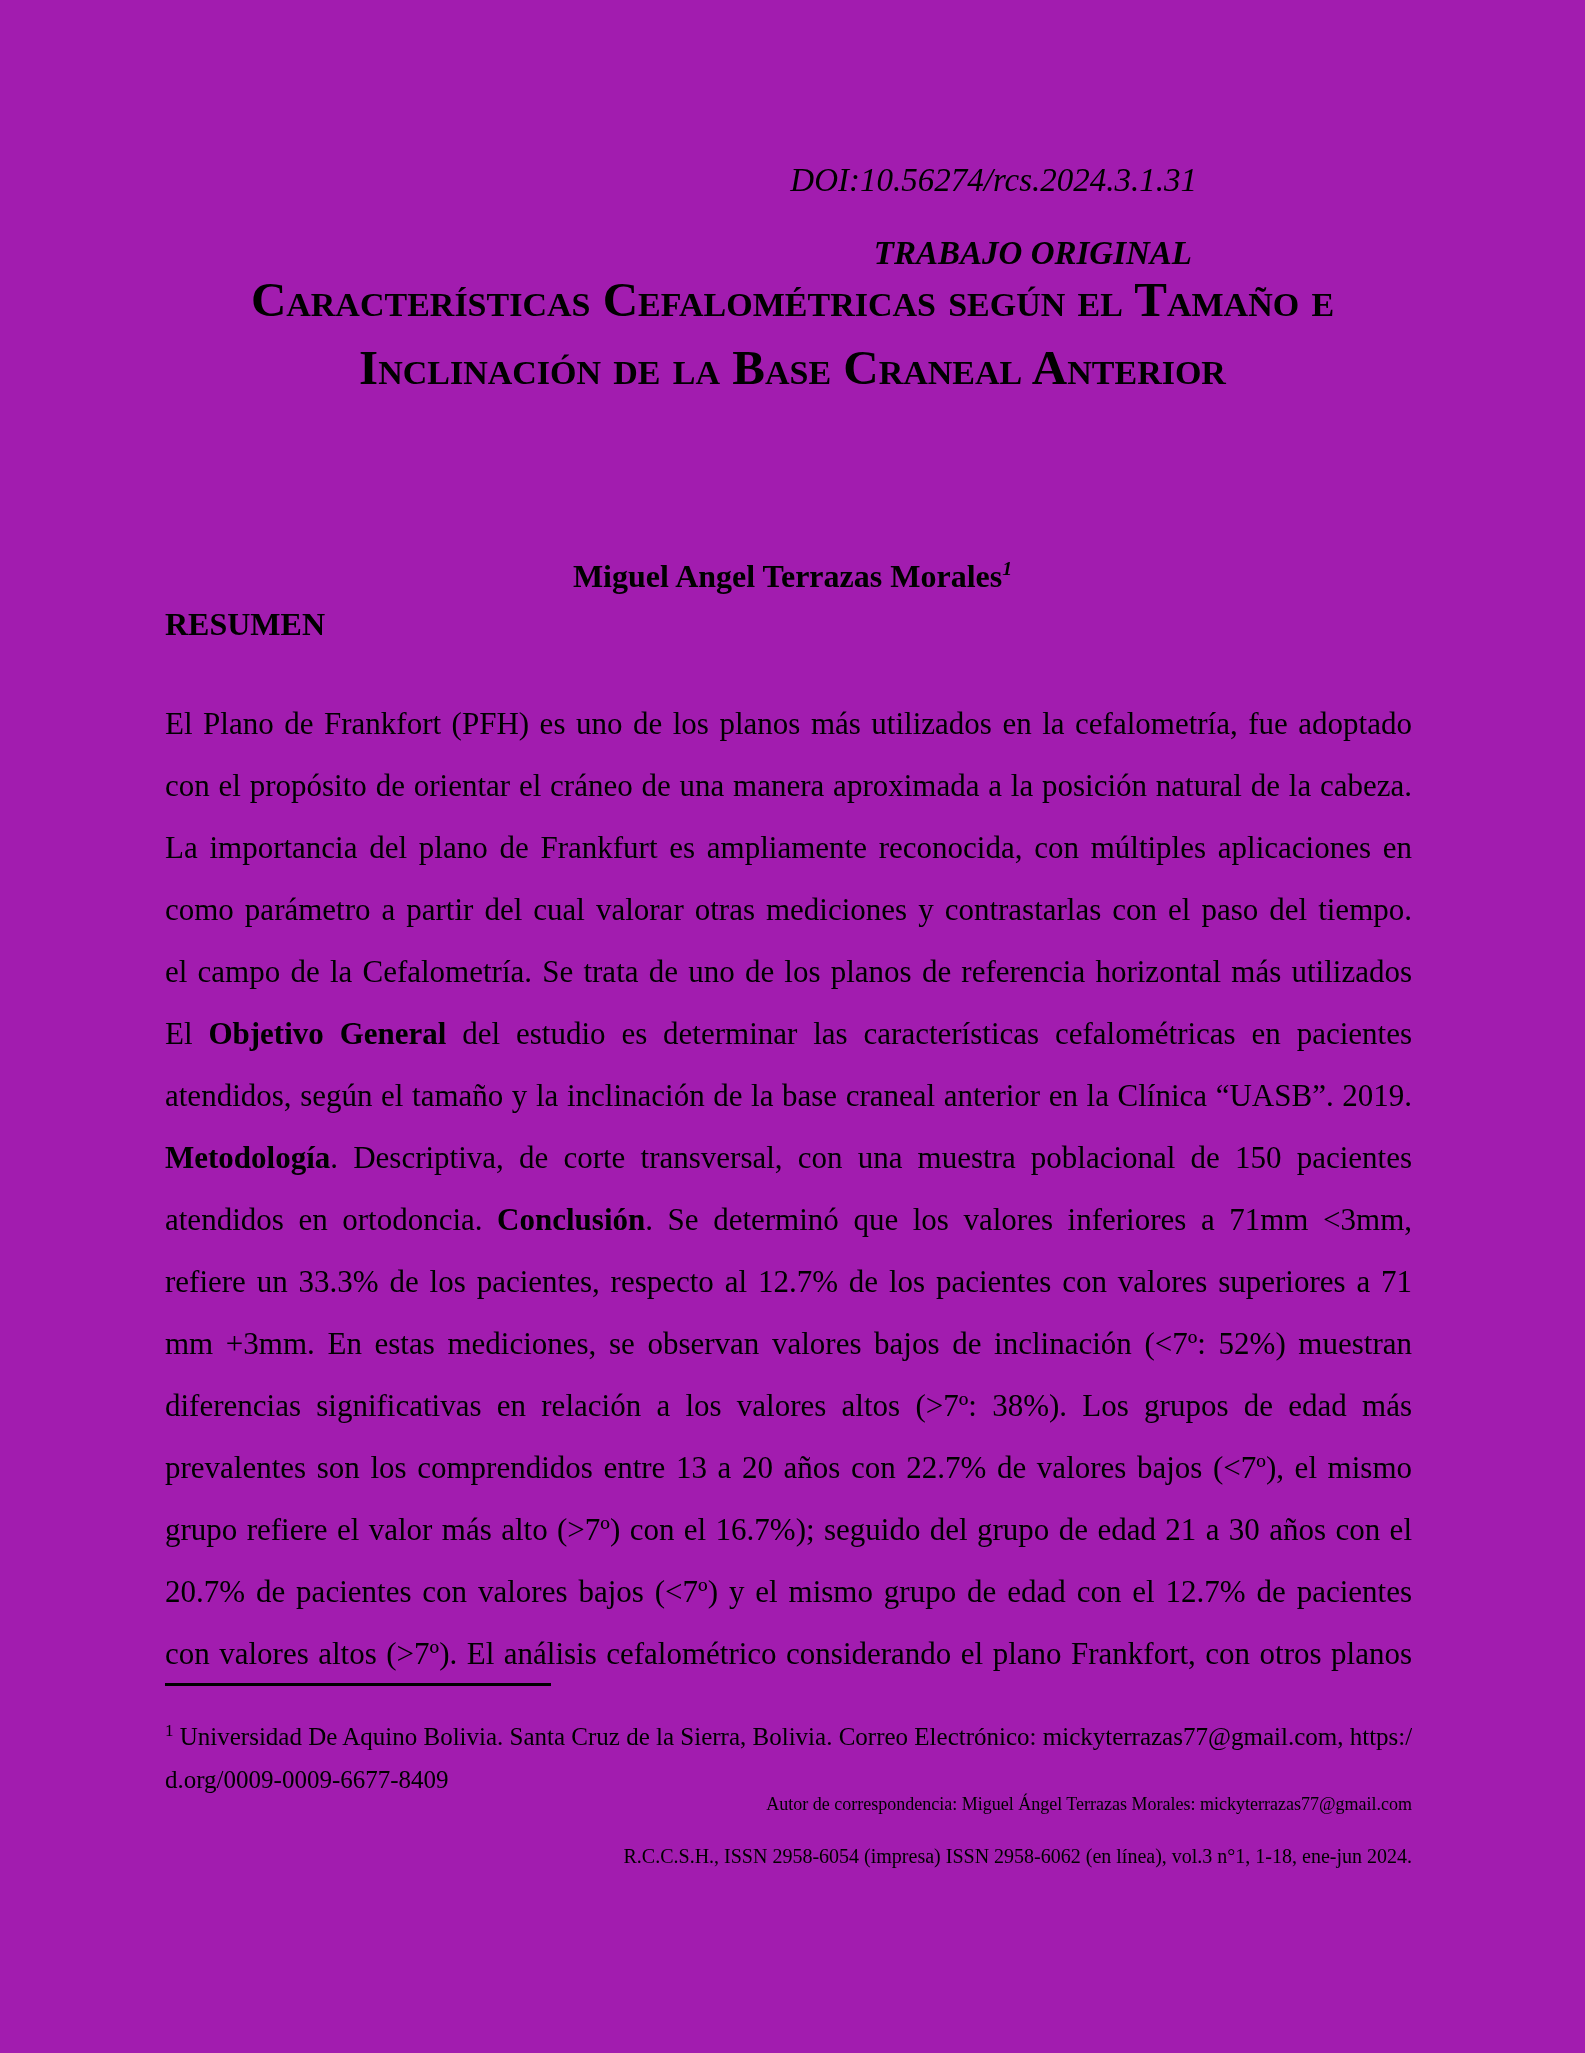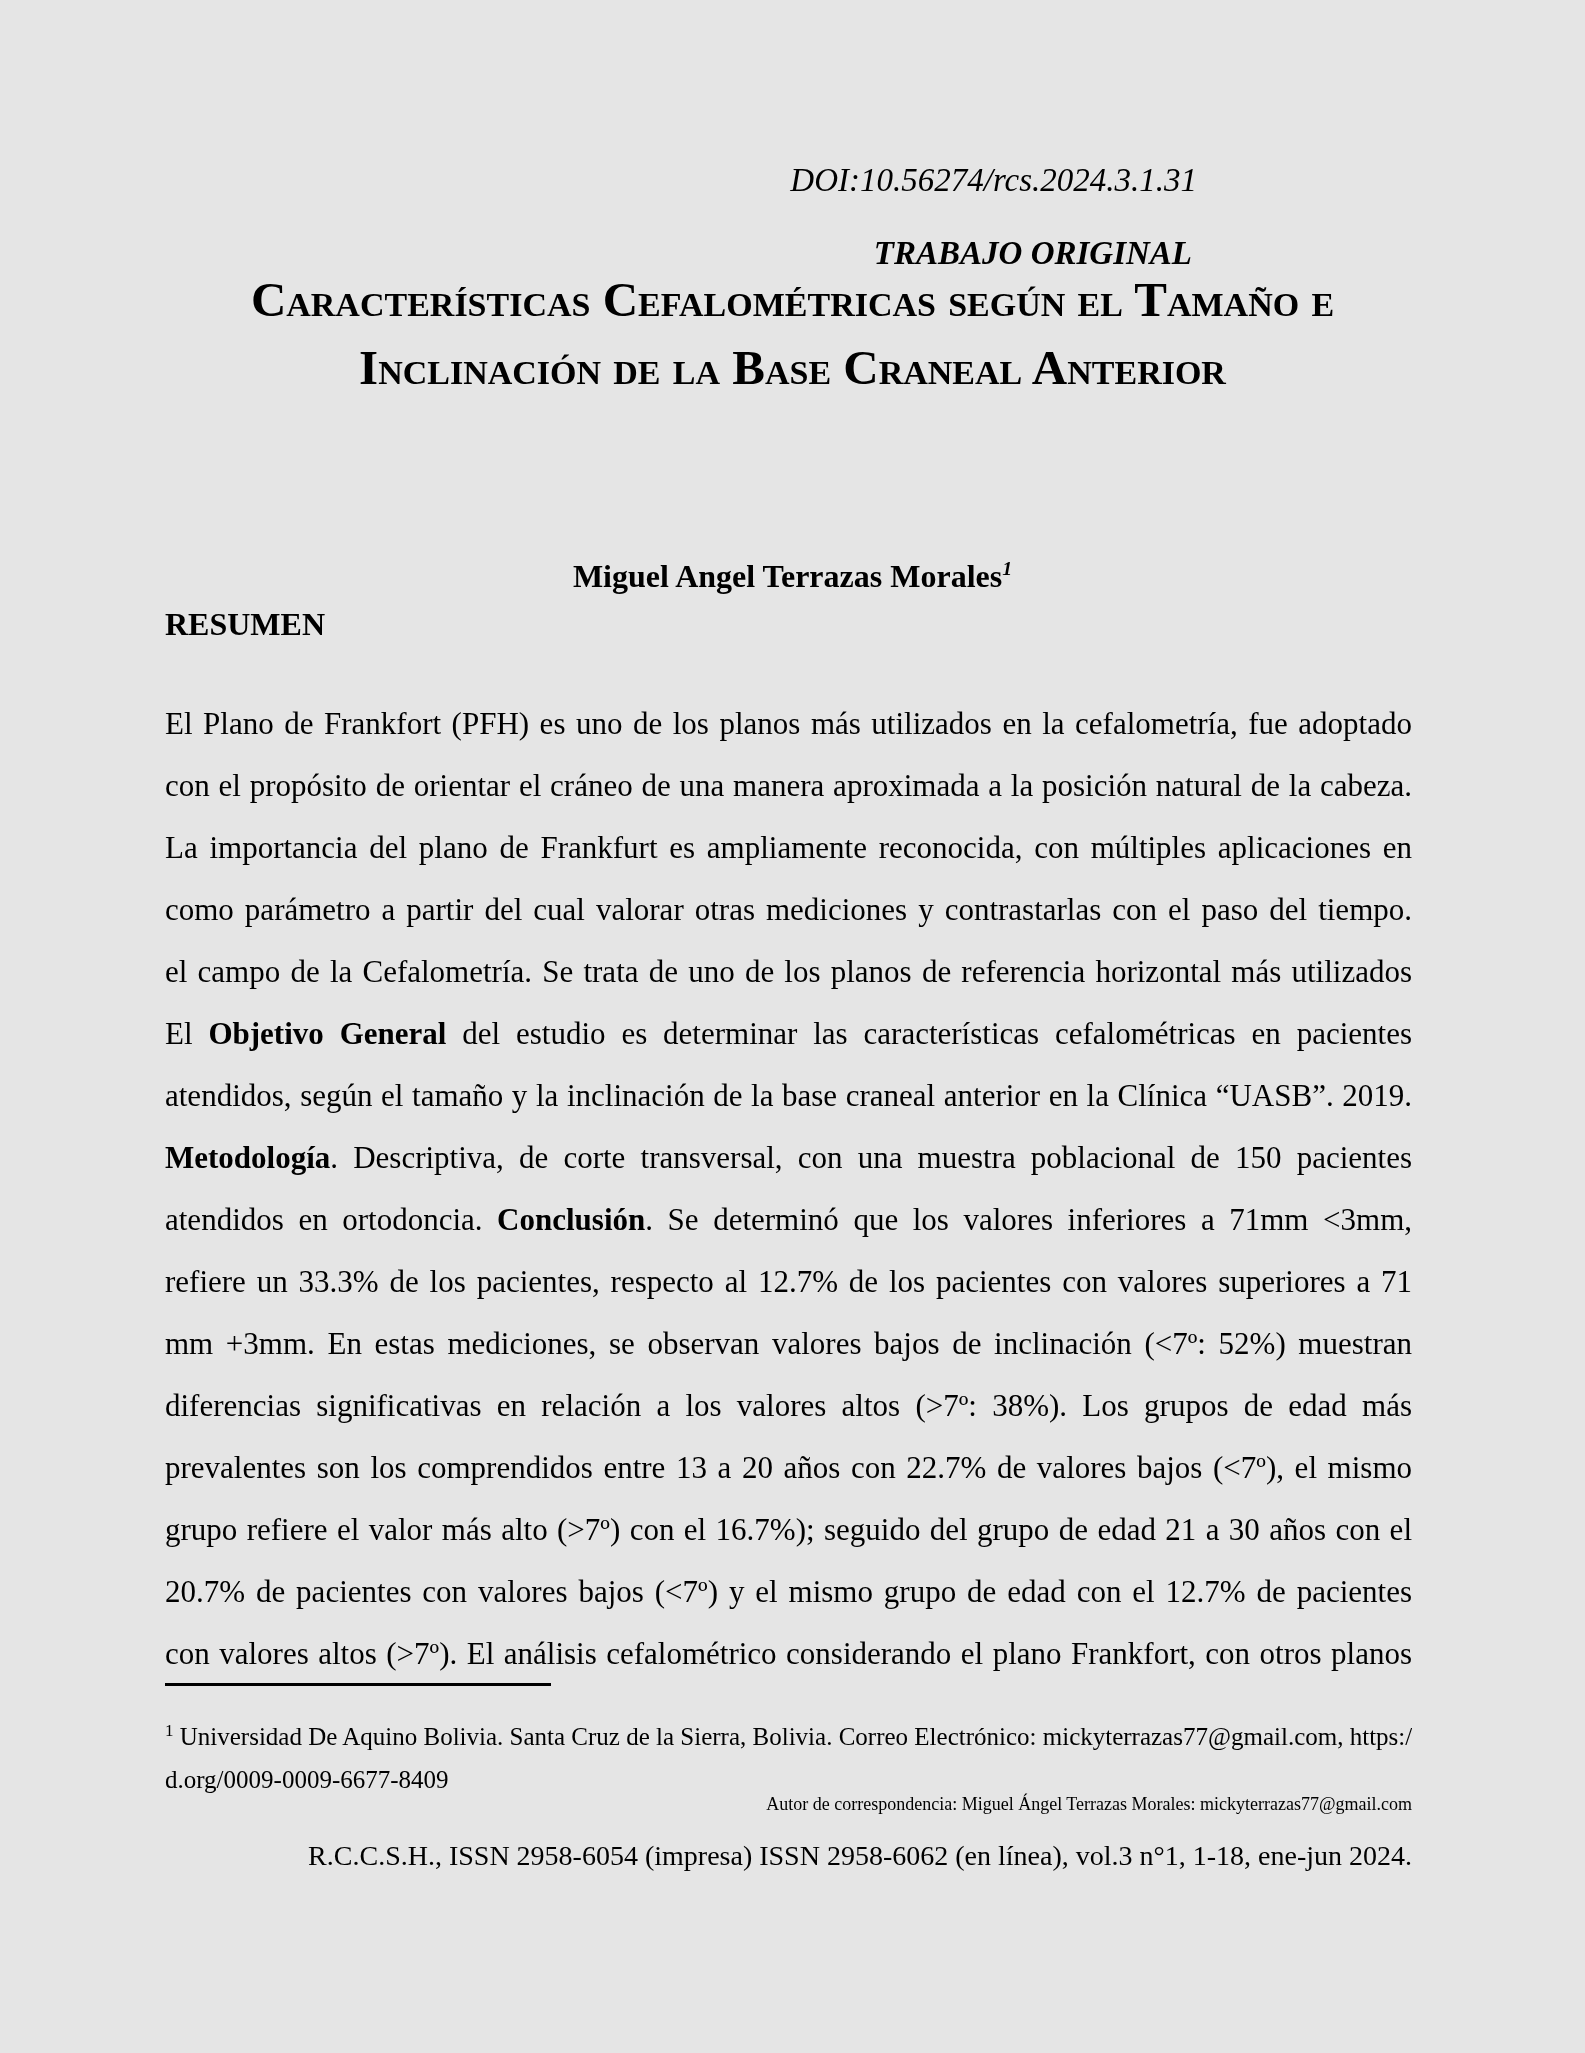--- a/index.html
+++ b/index.html
@@ -1,19 +1,19 @@
 <!DOCTYPE html>
 <html><head>
 <meta charset="utf-8">
 <style>
   html,body { margin:0; padding:0; background:#ffffff; }
   .page {
     position:relative;
     width:1585px; height:2053px;
-    background:#e5e5e5;
+    background:#a21caf;
     color:#000000;
     font-family:"Liberation Serif", serif;
     overflow:hidden;
   }
   .doi-line {
     position:absolute; top:160px; left:0; right:388px;
     text-align:right;
     font-style:italic;
     font-size:33px; line-height:40px;
   }
@@ -82,21 +82,21 @@
   .footnote .line:last-child { text-align-last:left; }
   .footnote sup { font-size:0.68em; }
   .correspondence-line {
     position:absolute; top:1787px; left:165px; width:1247px;
     text-align:right;
     font-size:18px; line-height:34px;
   }
   .journal-line {
     position:absolute; top:1839px; left:165px; width:1247px;
     text-align:right;
-    font-size:28px; line-height:34px;
+    font-size:20px; line-height:34px;
   }
 </style>
 </head>
 <body>
 
 <div class="page">
 
   <div class="doi-line">DOI:10.56274/rcs.2024.3.1.31</div>
 
   <div class="kicker-line">TRABAJO ORIGINAL</div>

